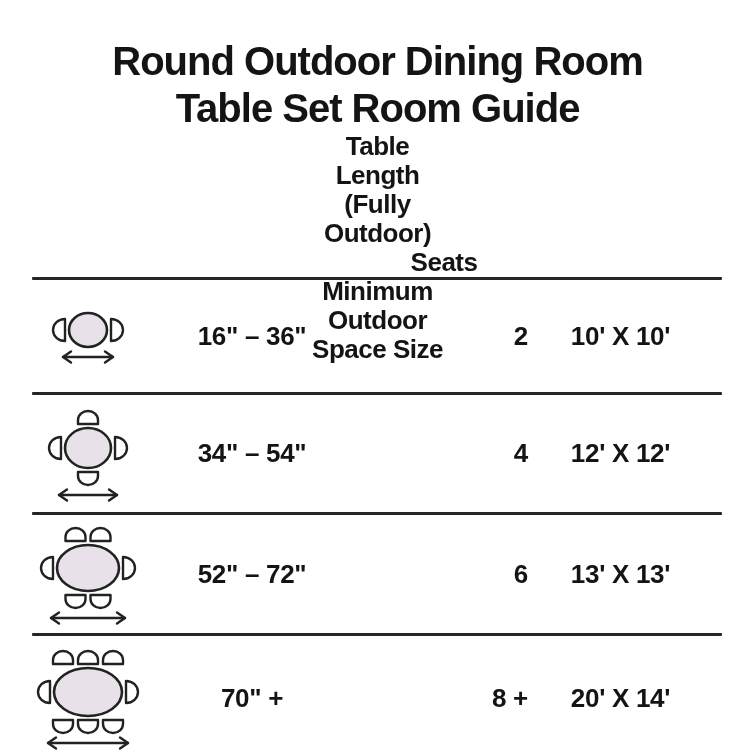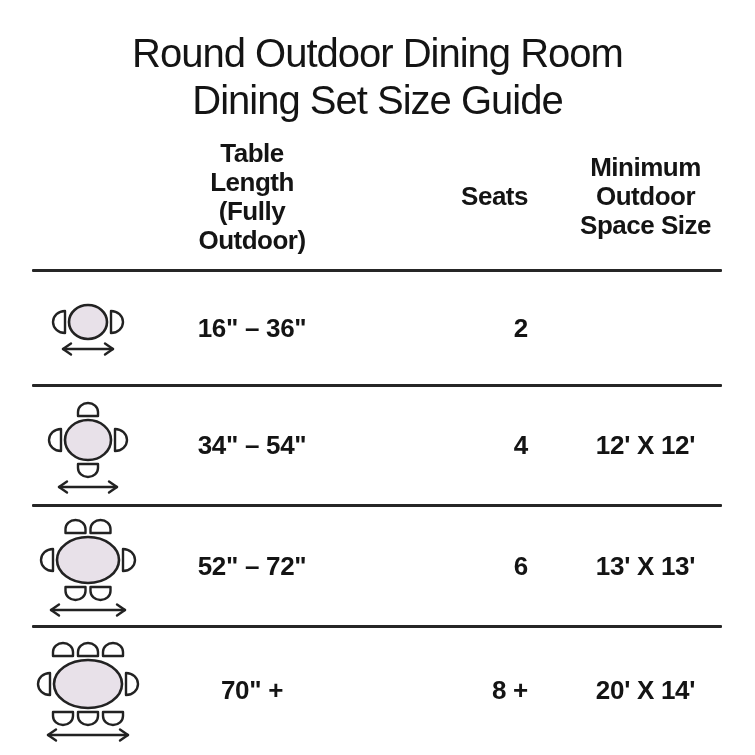--- a/index.html
+++ b/index.html
@@ -2,53 +2,53 @@
 <html><head>
 <meta charset="utf-8">
 <style>
   html,body{margin:0;padding:0;background:#ffffff;}
   .page{
     width:755px;height:755px;background:#ffffff;overflow:hidden;
     font-family:"Liberation Sans","DejaVu Sans",sans-serif;color:#121212;
     position:relative;
   }
   .title{
-    padding-top:30px;text-align:center;font-weight:normal;
+    padding-top:38px;text-align:center;font-weight:bold;
     font-size:40px;line-height:47px;letter-spacing:-1px;color:#141414;
   }
   .header-row{
-    display:flex;align-items:center;height:145px;
+    display:flex;align-items:center;height:145px;flex-direction:column;
   }
   .data-row{display:flex;align-items:center;}
   .row-1{height:112px}
   .row-2{height:117px}
   .row-3{height:118px}
   .row-4{height:124px}
   .c1{width:176px;display:flex;justify-content:center;align-items:center;}
   .c2{width:152px;text-align:center;}
   .c3{width:200px;text-align:right;}
-  .c4{width:185px;text-align:center;margin-left:25px;}
+  .c4{width:185px;text-align:center;}
   .col-header{
     font-weight:bold;font-size:26px;line-height:29px;letter-spacing:-0.5px;color:#141414;
   }
   .cell-text{
     font-weight:bold;font-size:26px;letter-spacing:-0.3px;color:#141414;white-space:nowrap;
   }
   .divider{
     height:3px;width:690px;margin-left:32px;background:#262626;border-radius:1px;
   }
 </style>
 </head>
 <body>
 
 <div class="page">
 
   <div class="title">
     <div>Round Outdoor Dining Room</div>
-    <div>Dining Set Size Guide</div>
+    <div>Table Set Room Guide</div>
   </div>
 
   <div class="header-row">
     <div class="c1"></div>
     <div class="c2 col-header">
       <div>Table Length</div>
       <div>(Fully Outdoor)</div>
     </div>
     <div class="c3 col-header">
       <div>Seats</div>
@@ -68,20 +68,21 @@
           <path d="M 42 13 A 12 11 0 0 0 42 35 Z" fill="#ffffff" stroke="#222222" stroke-width="2.4" stroke-linejoin="round"></path>
           <path d="M 88 13 A 12 11 0 0 1 88 35 Z" fill="#ffffff" stroke="#222222" stroke-width="2.4" stroke-linejoin="round"></path>
           <ellipse cx="65" cy="24" rx="19" ry="17" fill="#e8e1e9" stroke="#222222" stroke-width="2.6"></ellipse>
           <path d="M 40 51 L 90 51" fill="none" stroke="#222222" stroke-width="2.4" stroke-linecap="round" stroke-linejoin="round"></path>
           <path d="M 48 45.5 L 40 51 L 48 56.5" fill="none" stroke="#222222" stroke-width="2.4" stroke-linecap="round" stroke-linejoin="round"></path>
           <path d="M 82 45.5 L 90 51 L 82 56.5" fill="none" stroke="#222222" stroke-width="2.4" stroke-linecap="round" stroke-linejoin="round"></path>
         </svg>
     </div>
     <div class="c2 cell-text">16" – 36"</div>
     <div class="c3 cell-text">2</div>
+    <div class="c4 cell-text">10' X 10'</div>
   </div>
 
   <div class="divider"></div>
 
   <div class="data-row row-2">
     <div class="c1">
       <svg xmlns="http://www.w3.org/2000/svg" viewBox="0 0 130 100" width="130" height="100">
           <path d="M 55 20 L 55 16 A 10 9 0 0 1 75 16 L 75 20 Z" fill="#ffffff" stroke="#222222" stroke-width="2.4" stroke-linejoin="round"></path>
           <path d="M 55 68 L 55 72 A 10 9 0 0 0 75 72 L 75 68 Z" fill="#ffffff" stroke="#222222" stroke-width="2.4" stroke-linejoin="round"></path>
           <path d="M 38 33 A 12 11 0 0 0 38 55 Z" fill="#ffffff" stroke="#222222" stroke-width="2.4" stroke-linejoin="round"></path>

